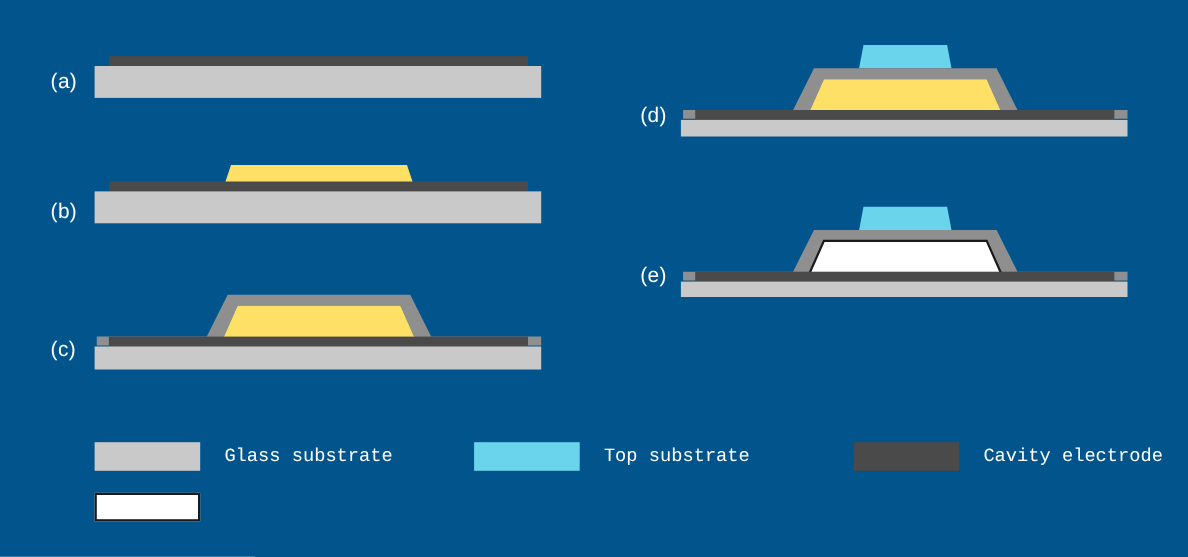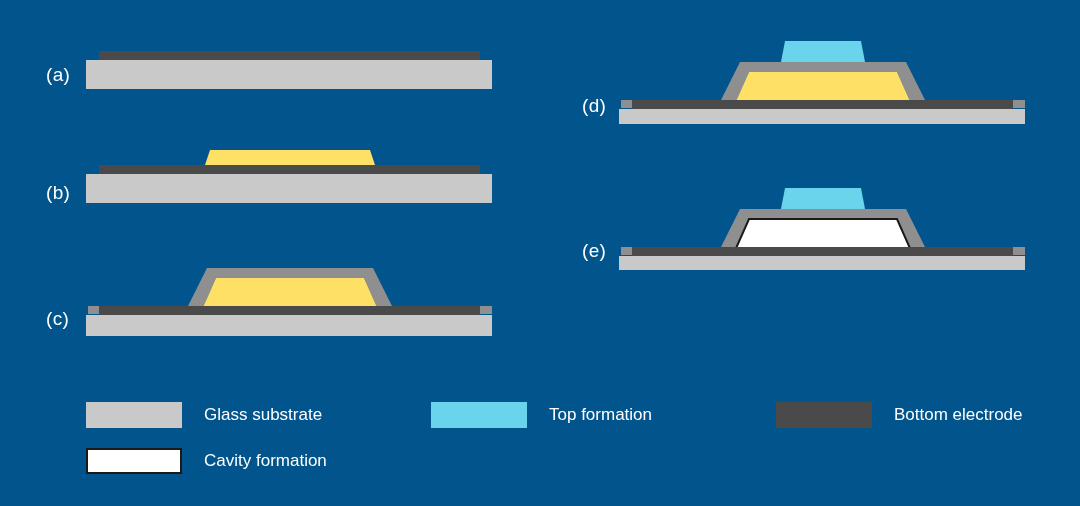--- a/index.html
+++ b/index.html
@@ -47,21 +47,21 @@
   .swatch {
     width: 96px;
     height: 26px;
     flex: 0 0 auto;
   }
   .legend-label {
     color: #ffffff;
     font-size: 17px;
     margin-left: 22px;
     white-space: nowrap;
-    font-family: Liberation Sans, sans-serif;
+    font-family: Liberation Mono, monospace;
   }
 </style>
 </head>
 <body>
 
 <div id="figure" style="background: rgb(1, 84, 140);">
 
   <span class="panel-label" style="left:46px; top:64px;">(a)</span>
   <svg class="panel-svg" style="left:80px; top:44px;" width="420" height="52" viewBox="0 0 420 52">
     <rect x="19" y="7" width="381" height="12" fill="#4a4a4a"></rect>
@@ -104,29 +104,28 @@
   <div id="legend">
 
     <div class="legend-item">
       <span class="swatch" style="background:#c9c9c9"></span>
       <span class="legend-label">Glass substrate</span>
     </div>
 
 
     <div class="legend-item">
       <span class="swatch" style="background:#6ad4ec"></span>
-      <span class="legend-label">Top formation</span>
+      <span class="legend-label">Top substrate</span>
     </div>
 
     <div class="legend-item">
       <span class="swatch" style="background:#4a4a4a"></span>
-      <span class="legend-label">Bottom electrode</span>
+      <span class="legend-label">Cavity electrode</span>
     </div>
 
 
     <div class="legend-item">
       <span class="swatch" style="background:#ffffff;border:2px solid #1a1a1a;box-sizing:border-box"></span>
-      <span class="legend-label">Cavity formation</span>
     </div>
 
   </div>
 
 </div>
 
 </body></html>

